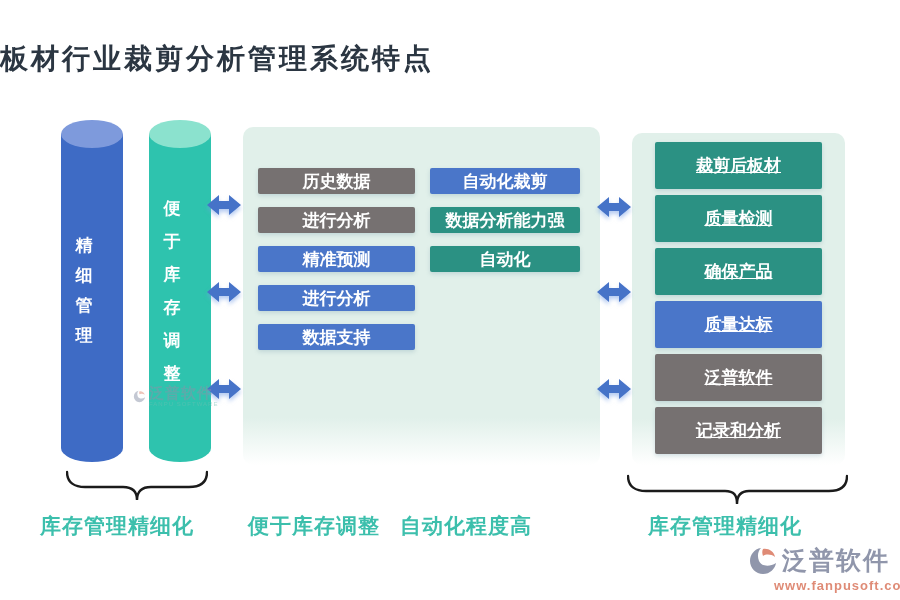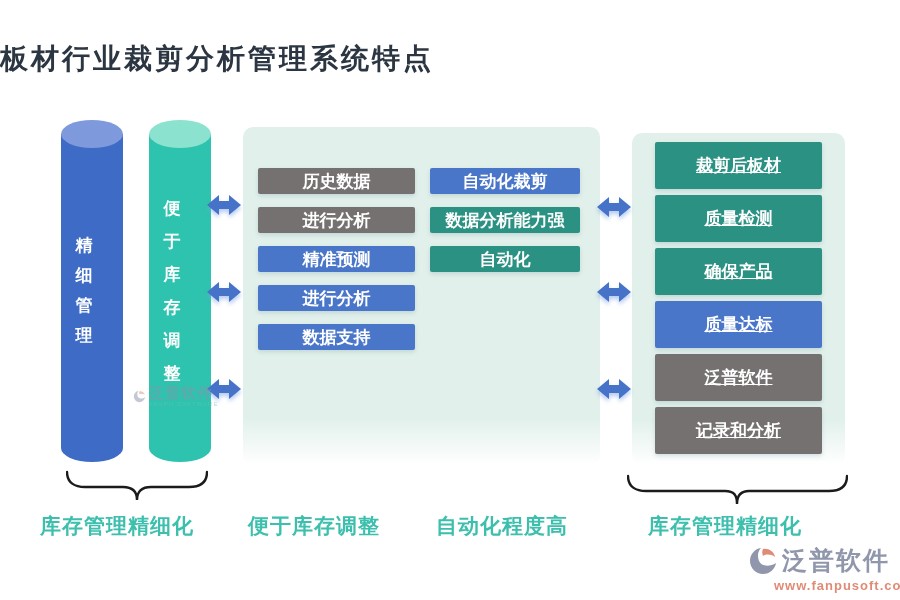--- a/index.html
+++ b/index.html
@@ -150,21 +150,21 @@
 
   <svg class="brace" style="left:66px;top:470px" width="142" height="32">
     <path d="M1 2 C1 13 9 17 19 17 L57 17 C66 17 71 21 71 30 C71 21 76 17 85 17 L123 17 C133 17 141 13 141 2"></path>
   </svg>
   <svg class="brace" style="left:627px;top:474px" width="221" height="32">
     <path d="M1 2 C1 13 9 17 19 17 L98 17 C107 17 110 21 110 30 C110 21 114 17 122 17 L202 17 C212 17 220 13 220 2"></path>
   </svg>
 
   <div class="blabel" style="left:40px;width:180px">库存管理精细化</div>
   <div class="blabel" style="left:248px;width:176px">便于库存调整</div>
-  <div class="blabel" style="left:436px;width:168px">自动化程度高</div>
+  <div class="blabel" style="left:400px;width:168px">自动化程度高</div>
   <div class="blabel" style="left:648px;width:176px">库存管理精细化</div>
 
   <div class="logo">
     <div class="logo-row">
       <svg width="30" height="30" viewBox="0 0 30 30">
         <path fill="#9096AB" d="M13 2 C6 3 2 9 2 15 C2 22 8 28 15 28 C22 28 27 23 28 17 C22 21 14 21 11 15 C9 10 10 5 13 2 Z"></path>
         <path fill="#DF8B76" d="M15 3 C20 2 26 5 27 11 C23 8 18 8 15 10 C14 7 14 5 15 3 Z"></path>
       </svg>
       <span class="logo-name">泛普软件</span>
     </div>

